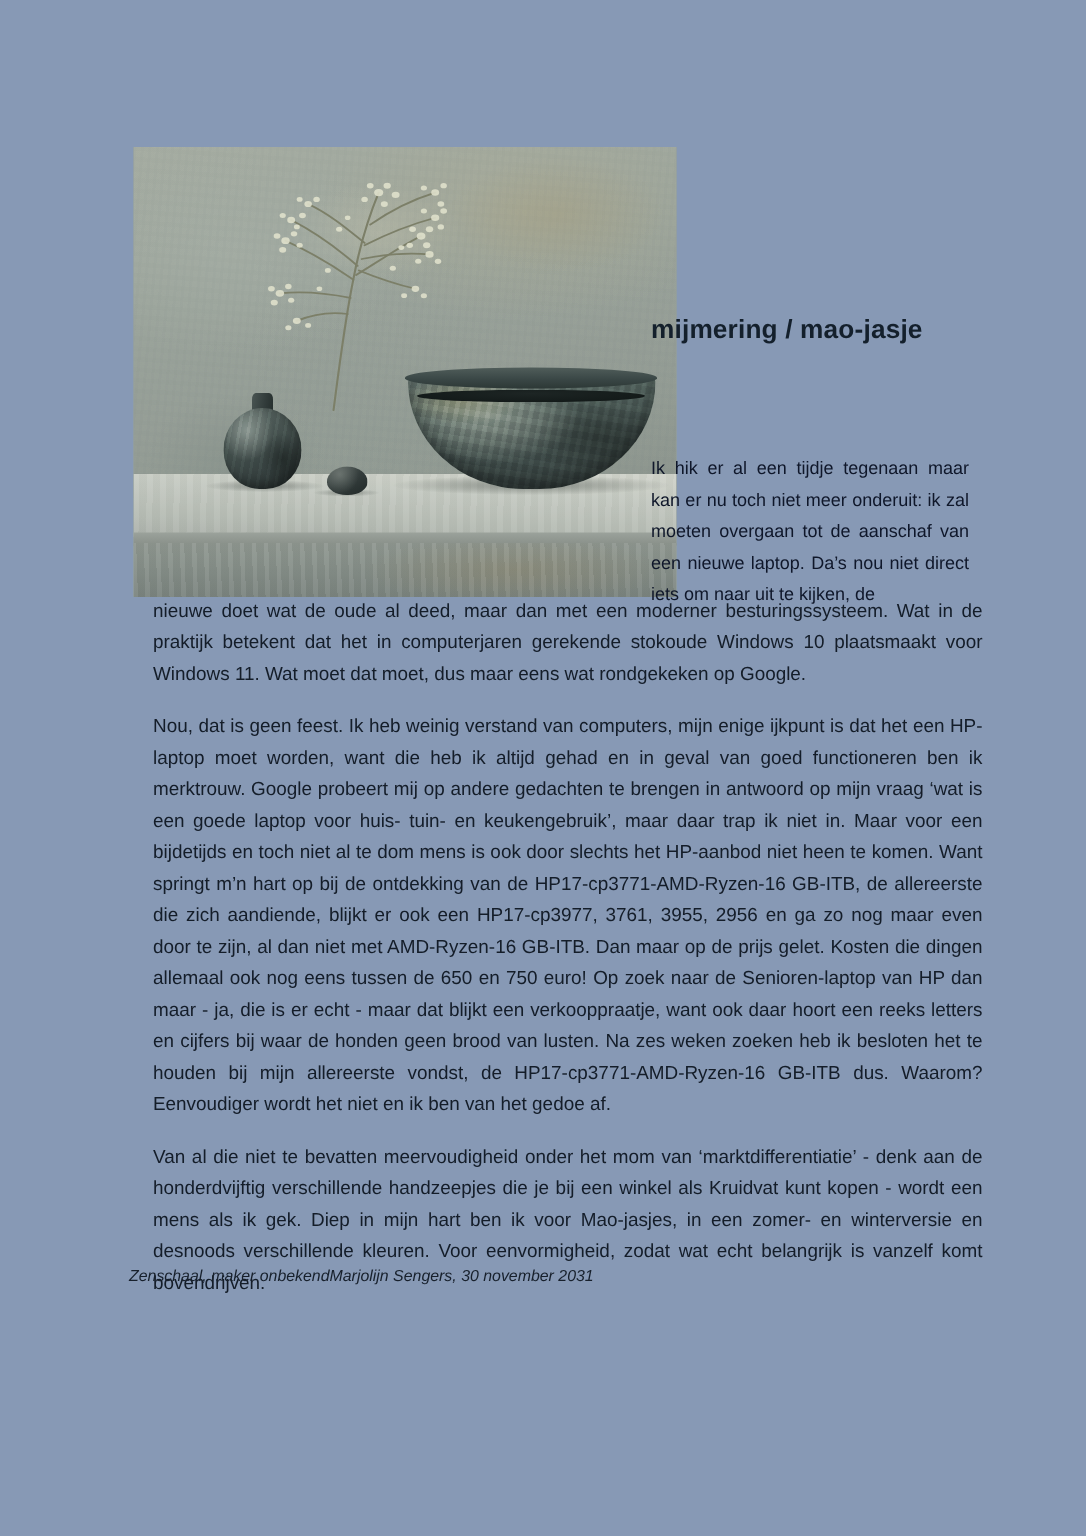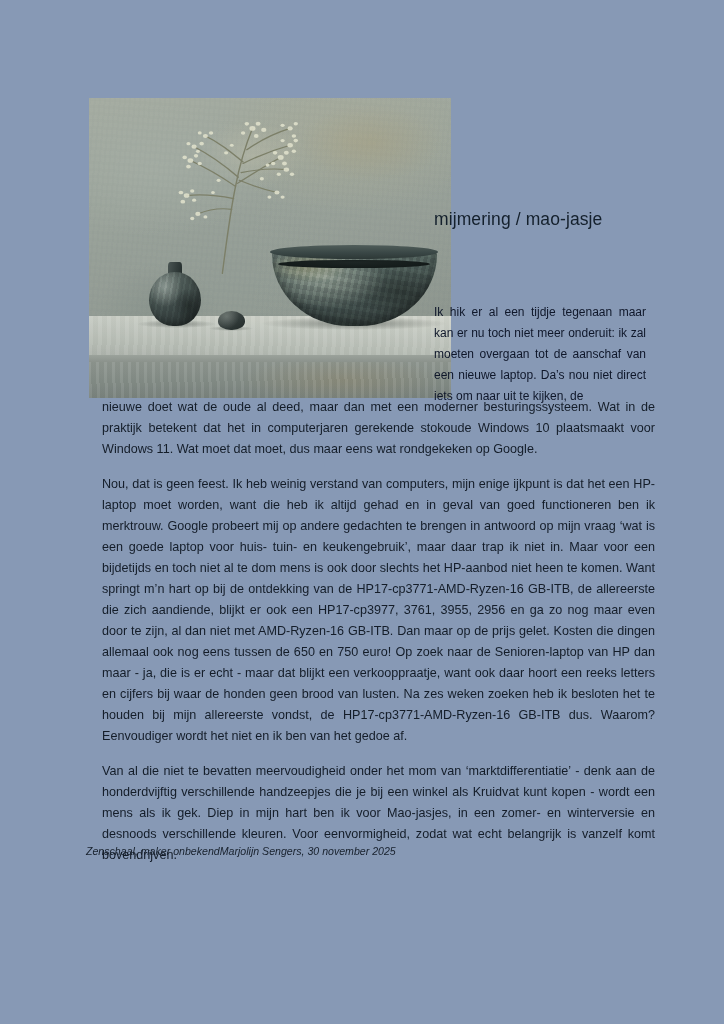--- a/index.html
+++ b/index.html
@@ -240,21 +240,21 @@
   .art-branch svg { width: 100%; height: 100%; display: block; }
 
   
   .title {
     position: absolute;
     left: 434px;
     top: 196px;
     width: 230px;
     font-size: 17.5px;
     line-height: 22px;
-    font-weight: 400;
+    font-weight: 700;
     color: #14202c;
     letter-spacing: .1px;
   }
 
   .side-col {
     position: absolute;
     left: 434px;
     top: 302px;
     width: 212px;
     font-size: 12px;
@@ -406,16 +406,16 @@
   <div class="side-col">Ik hik er al een tijdje tegenaan maar kan er nu toch niet meer onderuit: ik zal moeten overgaan tot de aanschaf van een nieuwe laptop. Da’s nou niet direct iets om naar uit te kijken, de</div>
 
   <div class="flow">
     <p>nieuwe doet wat de oude al deed, maar dan met een moderner besturingssysteem. Wat in de praktijk betekent dat het in computerjaren gerekende stokoude Windows 10 plaatsmaakt voor Windows 11. Wat moet dat moet, dus maar eens wat rondgekeken op Google.</p>
     <p>Nou, dat is geen feest. Ik heb weinig verstand van computers, mijn enige ijkpunt is dat het een HP-laptop moet worden, want die heb ik altijd gehad en in geval van goed functioneren ben ik merktrouw. Google probeert mij op andere gedachten te brengen in antwoord op mijn vraag ‘wat is een goede laptop voor huis- tuin- en keukengebruik’, maar daar trap ik niet in. Maar voor een bijdetijds en toch niet al te dom mens is ook door slechts het HP-aanbod niet heen te komen. Want springt m’n hart op bij de ontdekking van de HP17-cp3771-AMD-Ryzen-16 GB-ITB, de allereerste die zich aandiende, blijkt er ook een HP17-cp3977, 3761, 3955, 2956 en ga zo nog maar even door te zijn, al dan niet met AMD-Ryzen-16 GB-ITB. Dan maar op de prijs gelet. Kosten die dingen allemaal ook nog eens tussen de 650 en 750 euro! Op zoek naar de Senioren-laptop van HP dan maar - ja, die is er echt - maar dat blijkt een verkooppraatje, want ook daar hoort een reeks letters en cijfers bij waar de honden geen brood van lusten. Na zes weken zoeken heb ik besloten het te houden bij mijn allereerste vondst, de HP17-cp3771-AMD-Ryzen-16 GB-ITB dus. Waarom? Eenvoudiger wordt het niet en ik ben van het gedoe af.</p>
     <p>Van al die niet te bevatten meervoudigheid onder het mom van ‘marktdifferentiatie’ - denk aan de honderdvijftig verschillende handzeepjes die je bij een winkel als Kruidvat kunt kopen - wordt een mens als ik gek. Diep in mijn hart ben ik voor Mao-jasjes, in een zomer- en winterversie en desnoods verschillende kleuren. Voor eenvormigheid, zodat wat echt belangrijk is vanzelf komt bovendrijven.</p>
   </div>
 
   <div class="footer">
     <span class="footer-left">Zenschaal, maker onbekend</span>
-    <span class="footer-right">Marjolijn Sengers, 30 november 2025</span>
+    <span class="footer-right">Marjolijn Sengers, 30 november 2031</span>
   </div>
 
 </div>
 
 </body></html>

